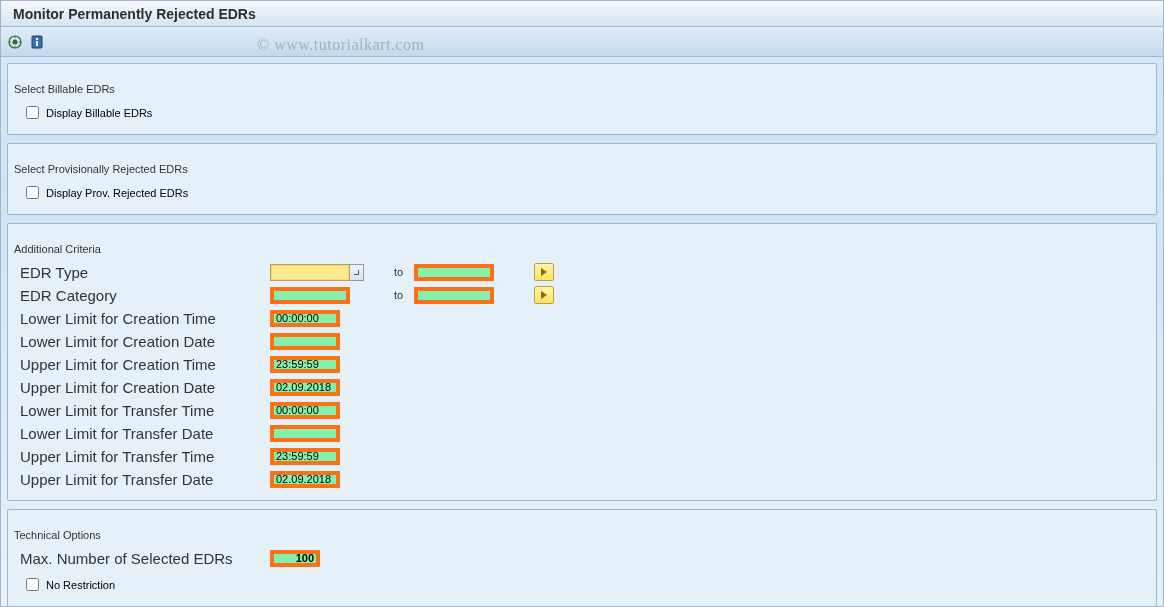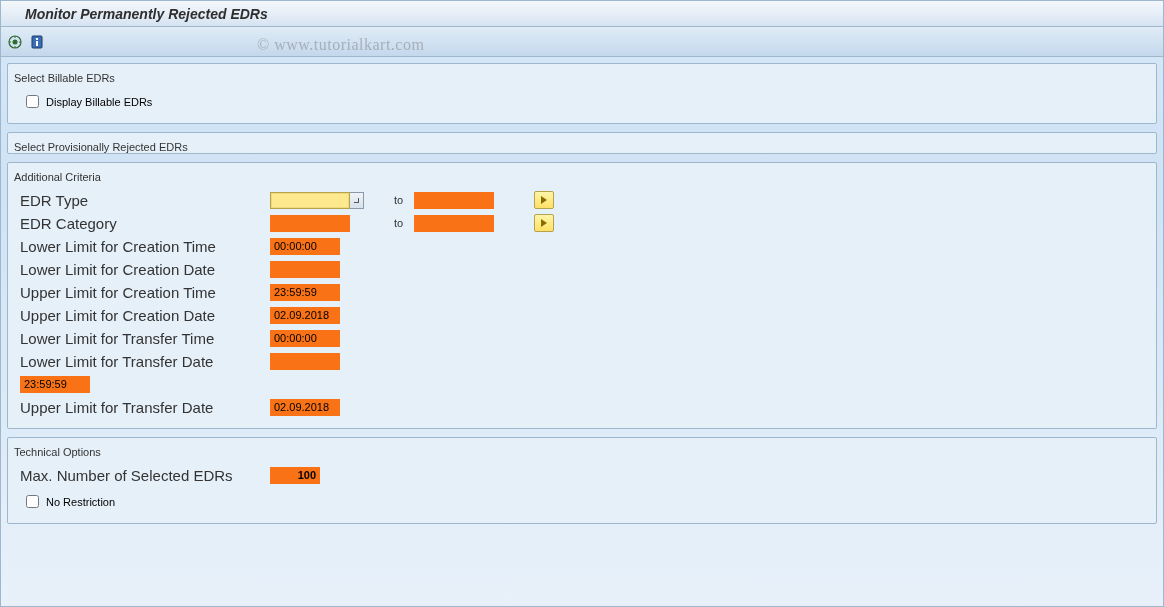--- a/index.html
+++ b/index.html
@@ -16,24 +16,23 @@
     background: linear-gradient(to bottom, #d6e7f7 0%, #cfe3f5 30%, #e8f1fa 100%);
     border: 1px solid #9fb7cd;
     position: relative;
   }
   .titlebar {
     height: 26px;
     background: linear-gradient(to bottom, #f4f8fc 0%, #e6eef7 50%, #d6e3f1 100%);
     border-bottom: 1px solid #9fb7cd;
     display: flex;
     align-items: center;
-    padding: 0 24px;
+    padding: 0 12px;
     font-size: 14px;
     font-weight: bold;
-    font-style: italic;
     color: #2e2e2e;
   }
   .toolbar {
     height: 30px;
     background: linear-gradient(to bottom, #e0ecf7 0%, #c4d8ec 100%);
     border-bottom: 1px solid #9fb7cd;
     display: flex;
     align-items: center;
     padding: 0 6px;
     gap: 6px;
@@ -48,21 +47,21 @@
   }
   .group {
     border: 1px solid #9fb7cd;
     background: #e6f0f9;
     margin-bottom: 8px;
     border-radius: 2px;
   }
   .group-title {
     font-size: 11px;
     color: #333;
-    padding: 8px 6px 0 6px;
+    padding: 19px 6px 0 6px;
     background: transparent;
   }
   .group-body {
     padding: 4px 6px 8px 12px;
   }
   .row {
     display: flex;
     align-items: center;
     margin: 3px 0;
     height: 20px;
@@ -76,22 +75,22 @@
     display: flex;
     align-items: center;
     gap: 4px;
     padding: 4px 2px;
   }
   input[type="checkbox"] {
     width: 13px; height: 13px;
   }
   .text-input {
     height: 17px;
-    border: 2px solid #f97316;
-    background: #f97316;
+    border: 4px solid #f97316;
+    background: #86efac;
     font-size: 11px;
     padding: 0 2px;
     font-family: inherit;
   }
   .input-focused {
     background: #ffe98f;
     border: 1px solid #b5a24a;
     box-shadow: inset 0 0 0 1px #f0d97a;
   }
   .w80 { width: 80px; }
@@ -184,20 +183,26 @@
       <div class="group-body">
         <div class="checkbox-row">
           <input type="checkbox" style="">
           <span>Display Billable EDRs</span>
         </div>
       </div>
     </div>
 
     <div class="group tall">
       <div class="group-title">Select Provisionally Rejected EDRs</div>
+      <div class="group-body">
+        <div class="checkbox-row">
+          <input type="checkbox" style="">
+          <span>Display Prov. Rejected EDRs</span>
+        </div>
+      </div>
     </div>
 
     <div class="group">
       <div class="group-title">Additional Criteria</div>
       <div class="group-body">
 
         <div class="row">
           <span class="row-label">EDR Type</span>
           <input class="text-input input-focused w80" value="" style="">
             <span class="f4-btn">
@@ -235,20 +240,21 @@
         </div>
         <div class="row">
           <span class="row-label">Lower Limit for Transfer Time</span>
           <input class="text-input w70" value="00:00:00" style="">
         </div>
         <div class="row">
           <span class="row-label">Lower Limit for Transfer Date</span>
           <input class="text-input w70" value="" style="">
         </div>
         <div class="row">
+          <span class="row-label">Upper Limit for Transfer Time</span>
           <input class="text-input w70" value="23:59:59" style="">
         </div>
         <div class="row">
           <span class="row-label">Upper Limit for Transfer Date</span>
           <input class="text-input w70" value="02.09.2018" style="">
         </div>
 
       </div>
     </div>
 

